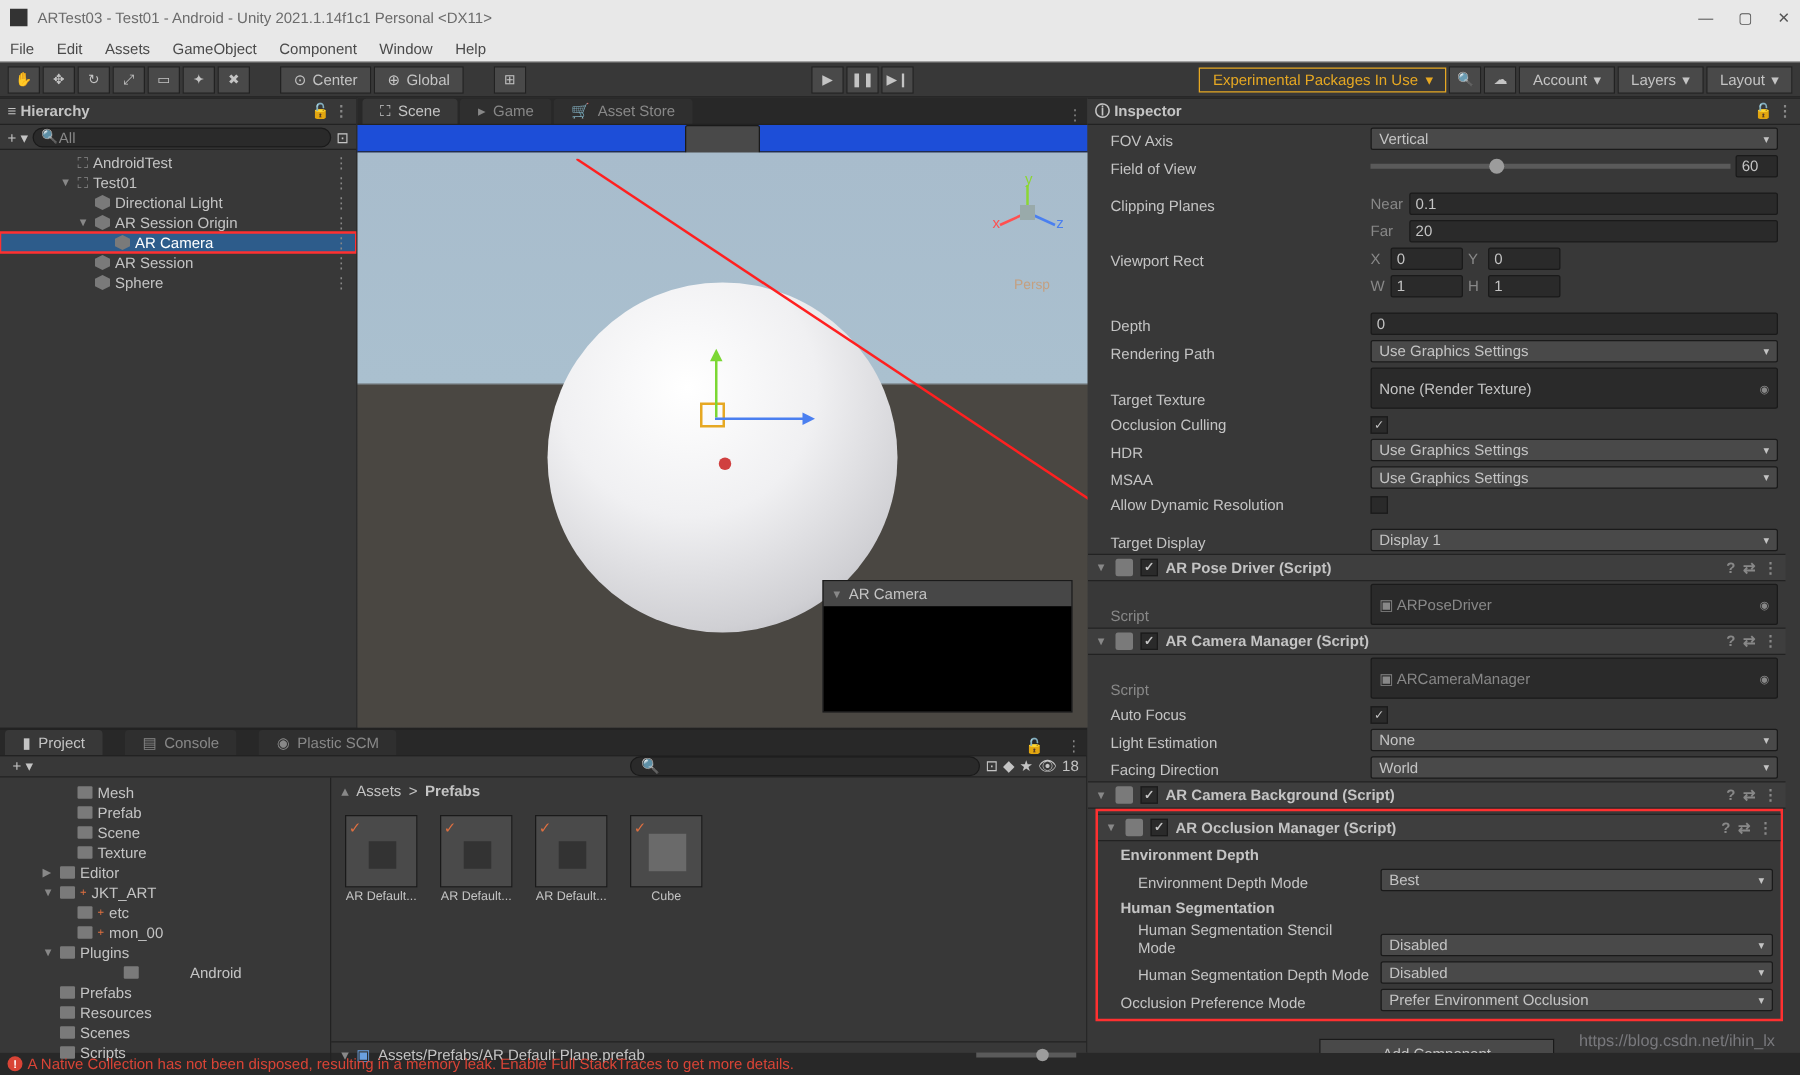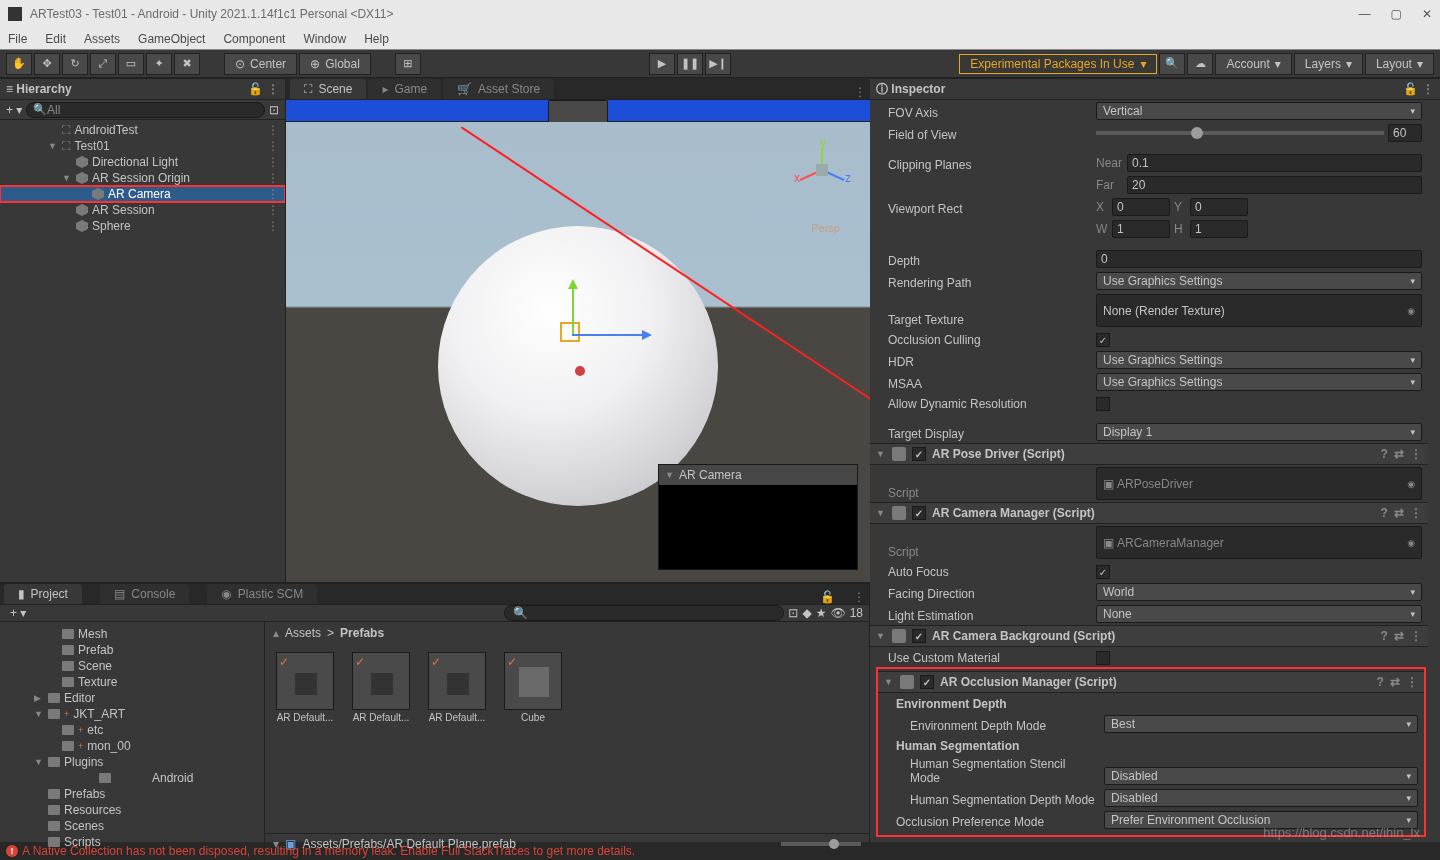--- a/index.html
+++ b/index.html
@@ -594,53 +594,47 @@
             </div>
           </div>
         </div>
       <div class="prop-row">
           <span class="prop-label">Auto Focus</span>
           <div class="prop-value">
             <div class="checkbox checked"></div>
           </div>
         </div>
       <div class="prop-row">
+          <span class="prop-label">Light Estimation</span>
+          <div class="prop-value">
+            <div class="dropdown">
+              <span>None</span>
+            </div>
+          </div>
+        </div>
+      <div class="prop-row">
           <span class="prop-label">Facing Direction</span>
           <div class="prop-value">
             <div class="dropdown">
               <span>World</span>
-            </div>
-          </div>
-        </div>
-      <div class="prop-row">
-          <span class="prop-label">Light Estimation</span>
-          <div class="prop-value">
-            <div class="dropdown">
-              <span>None</span>
             </div>
           </div>
         </div>
 
       <div class="component-header">
         <span class="foldout">▼</span>
           <span class="small-icon"></span>
           <div class="checkbox checked"></div>
         <span>AR Camera Background (Script)</span>
         <div class="component-icons">
             <span>?</span>
             <span>⇄</span>
             <span class="dots">⋮</span>
           </div>
       </div>
-      <div class="prop-row">
-          <span class="prop-label">Use Custom Material</span>
-          <div class="prop-value">
-            <div class="checkbox"></div>
-          </div>
-        </div>
 
       <div class="occlusion-highlight">
         <div class="component-header">
           <span class="foldout">▼</span>
             <span class="small-icon"></span>
             <div class="checkbox checked"></div>
           <span>AR Occlusion Manager (Script)</span>
           <div class="component-icons">
               <span>?</span>
               <span>⇄</span>

